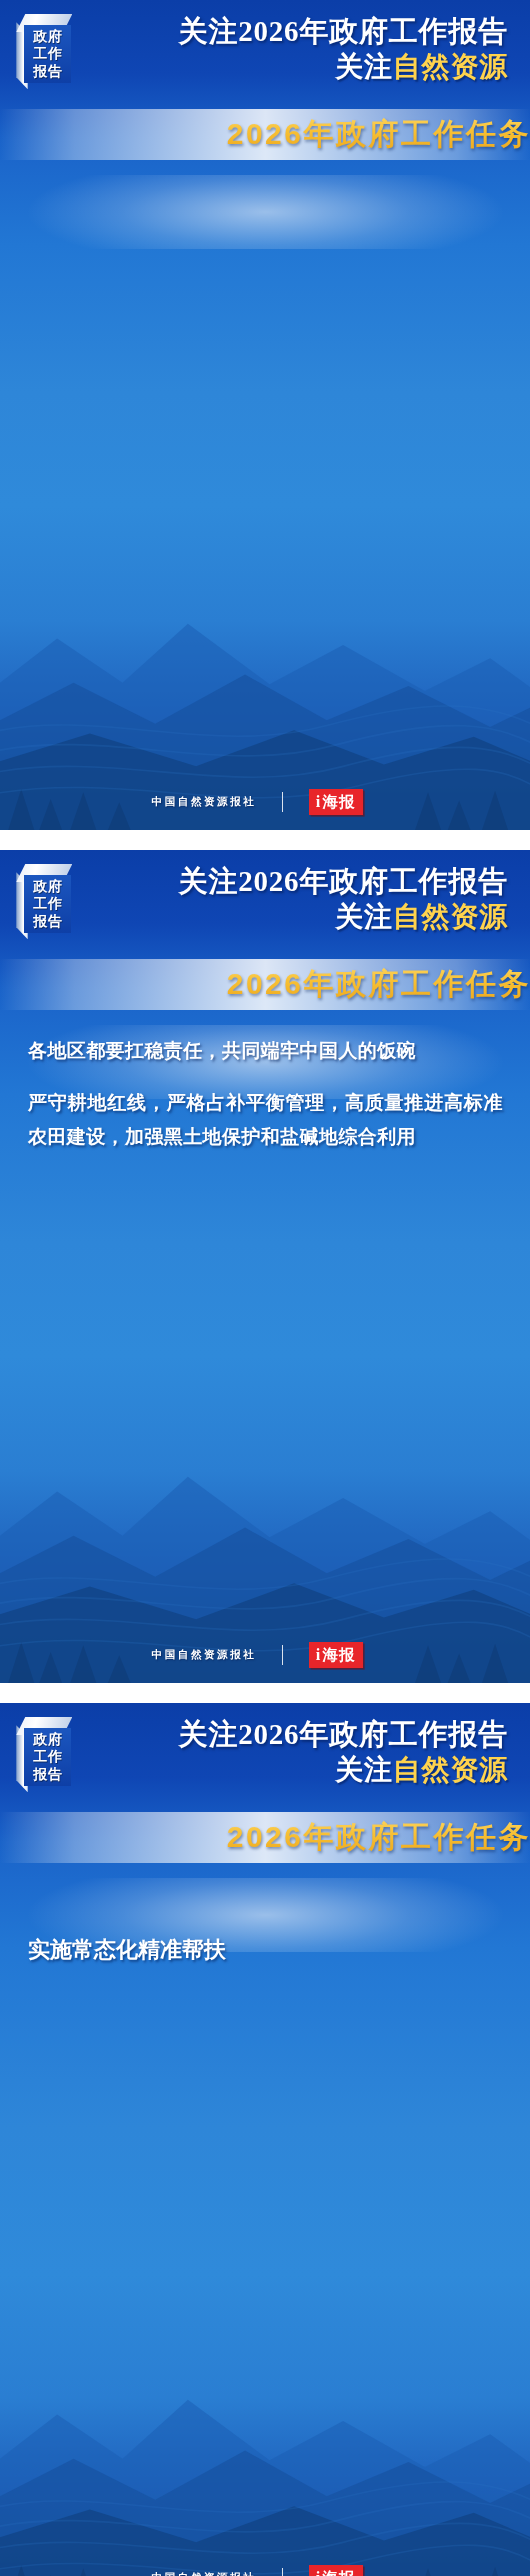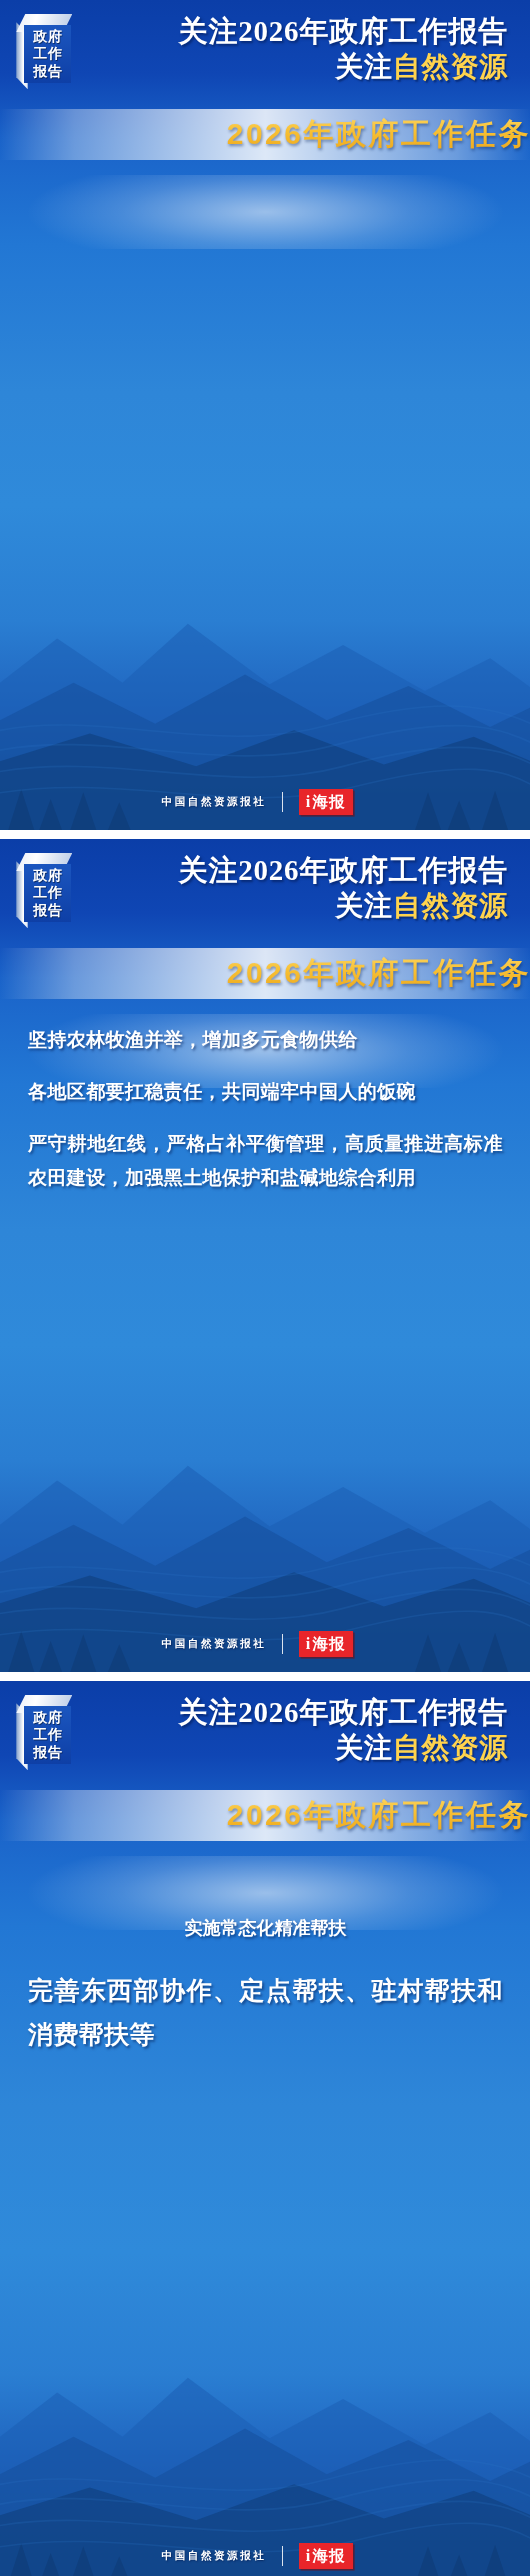--- a/index.html
+++ b/index.html
@@ -7,21 +7,21 @@
     width:531px; background:#ffffff;
     font-family:"Liberation Sans","DejaVu Sans",sans-serif;
   }
   body{ width:531px; }
 
   .poster{
     position:relative;
     width:531px;
     overflow:hidden;
     background:#1565c8;
-    margin-bottom:9px;
+    margin-bottom:20px;
   }
   .poster.p1{ height:830px; }
   .poster.p2{ height:833px; }
   .poster.p3{ height:903px; }
 
   
   .bg{
     position:absolute; inset:0;
     background:
       linear-gradient(180deg,
@@ -139,31 +139,30 @@
     text-align:justify;
     font-family:"Liberation Sans","DejaVu Sans",sans-serif;
   }
   .body.compact{ padding-top:21px; }
   .body.compact .para{
     font-size:19px; line-height:34px; margin-bottom:18px;
   }
   .body.compact .para.lead{ margin-bottom:21px; }
   .body.big{ padding-top:65px; }
   .body.big .heading{
-    color:#ffffff; font-size:18px; font-weight:bold; line-height:38px;
+    color:#ffffff; font-size:22px; font-weight:bold; line-height:38px;
     text-shadow:1.6px 1.6px 2.5px rgba(0,25,80,.55); margin-bottom:21px;
     font-family:"Liberation Sans","DejaVu Sans",sans-serif;
-    text-align:center;
   }
   .body.big .para{ font-size:25px; line-height:44px; }
 
   
   .footer{
     position:absolute; left:0; right:16px; bottom:14.7px;
-    display:flex; align-items:center; justify-content:center; gap:16px;text-align:right;
+    display:flex; align-items:center; justify-content:center; gap:26px;text-align:right;
   }
   .footer .src{
     color:#ffffff; font-size:10.6px; letter-spacing:2.5px; font-weight:bold;
     font-family:"Liberation Serif","DejaVu Serif",serif;
     text-shadow:0.8px 0.8px 1.6px rgba(0,20,70,.6);
   }
   .footer .divider{ width:0.8px; height:19.6px; background:rgba(255,255,255,.85); }
   .footer .badge{
     background:#e8252a; color:#ffffff; font-weight:bold;
     font-size:15.5px; line-height:15.5px; padding:4.9px 8.2px 5.7px 6.5px;
@@ -291,21 +290,20 @@
       </div>
     </div>
   </div>
 
   <div class="banner-wrap">
     <div class="banner-bg"></div>
     <div class="banner-text">2026年政府工作任务</div>
   </div>
 
   <div class="body compact">
-    <p class="para">坚持农林牧渔并举，增加多元食物供给</p>
     <p class="para">各地区都要扛稳责任，共同端牢中国人的饭碗</p>
     <p class="para">严守耕地红线，严格占补平衡管理，高质量推进高标准农田建设，加强黑土地保护和盐碱地综合利用</p>
   </div>
 
   <div class="footer">
     <span class="src">中国自然资源报社</span>
     <span class="divider"></span>
     <span class="badge">
       <i class="i">i</i>
         <span>海报</span>
@@ -363,21 +361,20 @@
     </div>
   </div>
 
   <div class="banner-wrap">
     <div class="banner-bg"></div>
     <div class="banner-text">2026年政府工作任务</div>
   </div>
 
   <div class="body big">
     <p class="heading">实施常态化精准帮扶</p>
-    <p class="para">完善东西部协作、定点帮扶、驻村帮扶和消费帮扶等</p>
   </div>
 
   <div class="footer">
     <span class="src">中国自然资源报社</span>
     <span class="divider"></span>
     <span class="badge">
       <i class="i">i</i>
         <span>海报</span>
     </span>
   </div>

